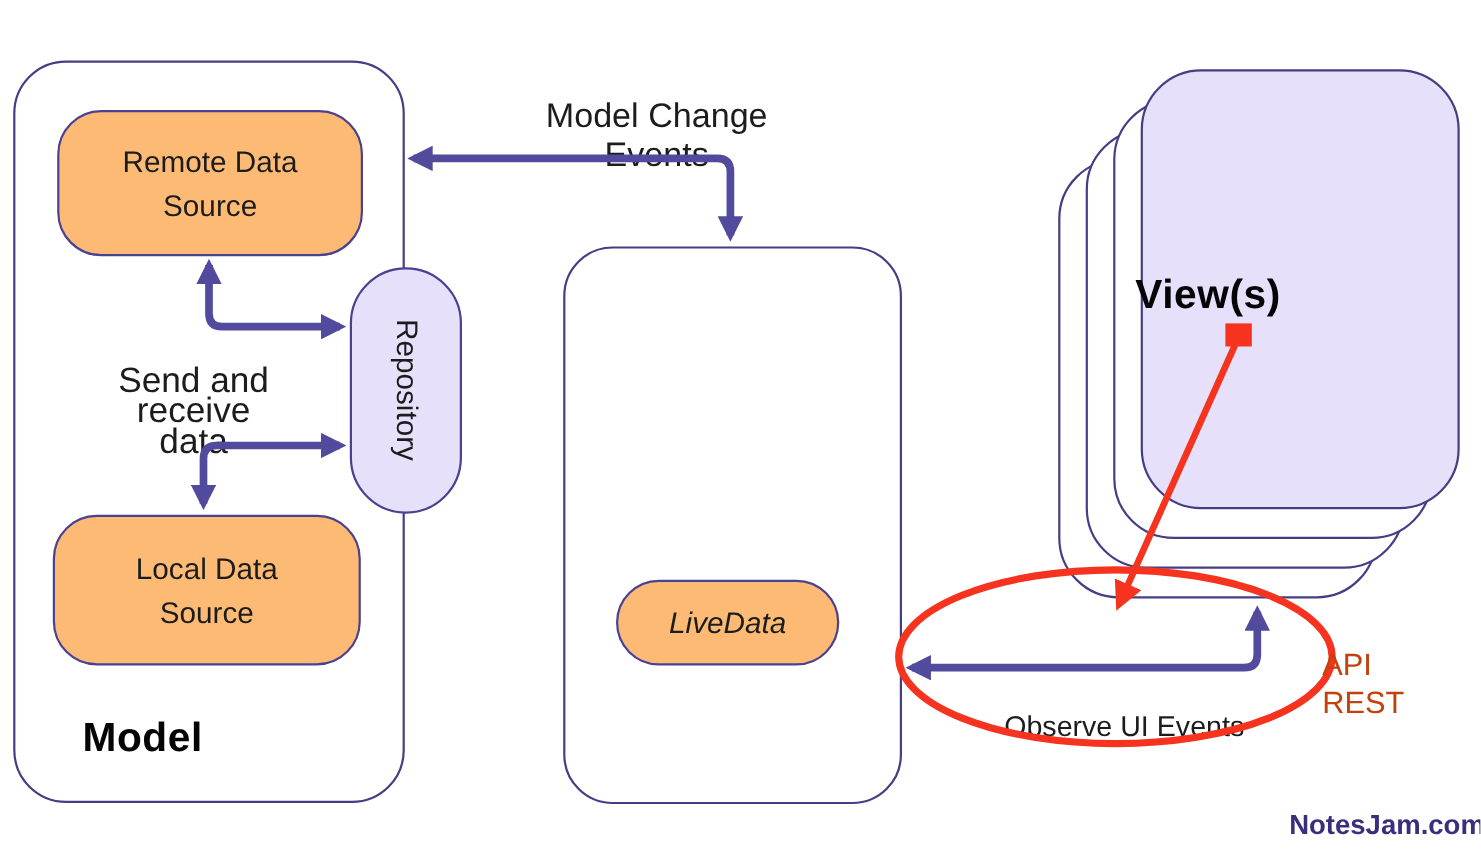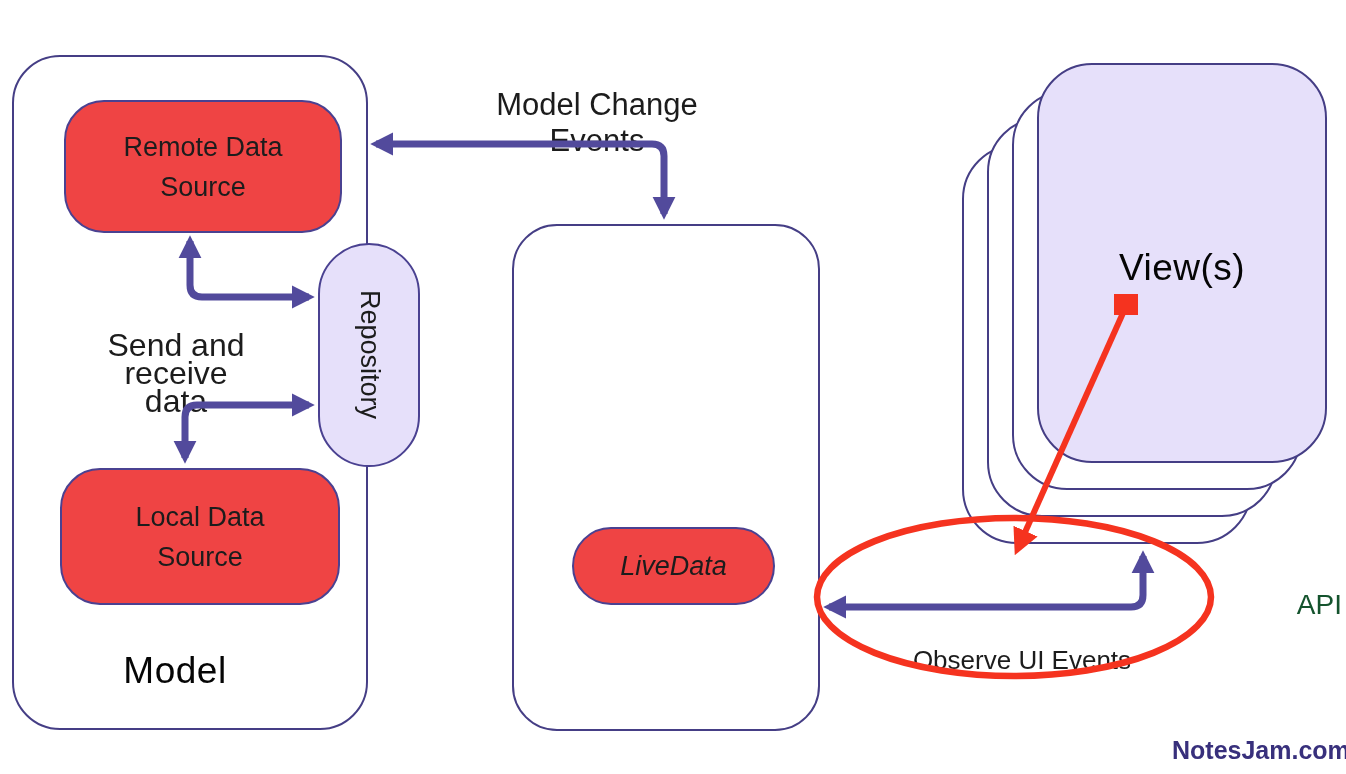--- a/index.html
+++ b/index.html
@@ -21,43 +21,41 @@
   .container-box {
     position: absolute;
     background: #ffffff;
     border: 2.5px solid #453e85;
     border-radius: 48px;
     box-sizing: border-box;
   }
   
   .sub-box {
     position: absolute;
-    background: #ef4444;
+    background: #fdba74;
     border: 2.5px solid #4a4191;
     border-radius: 40px;
     box-sizing: border-box;
     display: flex;
     align-items: center;
     justify-content: center;
     text-align: center;
-    margin-left: 12px;
   }
   .sub-box .sub-label {
     font-size: 27px;
     line-height: 40px;
     color: #1c1c1c;
     width: 210px;
   }
 
   .big-title {
     position: absolute;
     font-size: 37px;
-    font-weight: 400;
+    font-weight: 700;
     color: #050505;
-    text-align: center;
     letter-spacing: 0.5px;
   }
 
   .annot {
     position: absolute;
     font-size: 26px;
     color: #1c1c1c;
     text-align: center;
   }
 
@@ -91,22 +89,22 @@
     background: #ffffff;
   }
   .view-card.front { background: #e6e0fa; }
 
   .api-rest {
     position: absolute;
     left: 1202px; top: 588px;
     width: 140px;
     font-size: 28px;
     line-height: 34px;
-    color: #14532d;
-    text-align: right;
+    color: #c2410c;
+    text-align: left;
     z-index: 8;
   }
 
   .watermark {
     position: absolute;
     left: 1172px; top: 736px;
     font-size: 25px;
     font-weight: 700;
     color: #38307c;
     white-space: nowrap;
@@ -159,20 +157,21 @@
   <div class="view-card front" style="left:1037px; top:63px; z-index:4;"></div>
 
   <div class="big-title" style="left:1032px; top:247px; width:300px; z-index:5;">View(s)</div>
 
   <div class="annot z5" style="left:447px; top:87px; width:300px; font-size:31px;">Model Change Events</div>
 
   <div class="annot z5" style="left:872px; top:645px; width:300px;">Observe UI Events</div>
 
   <div class="api-rest">
     <div>API</div>
+    <div>REST</div>
   </div>
 
   <div class="watermark">NotesJam.com</div>
 
   <svg id="arrow-layer" viewBox="0 0 1346 774" xmlns="http://www.w3.org/2000/svg">
     <defs>
       <marker id="pa" viewBox="0 0 10 10" refX="7.5" refY="5" markerWidth="3.3" markerHeight="3.3" orient="auto-start-reverse" markerUnits="strokeWidth">
         <path d="M0 0 L10 5 L0 10 z" fill="#524a9c"></path>
       </marker>
       <marker id="ra" viewBox="0 0 10 10" refX="7" refY="5" markerWidth="4.4" markerHeight="4.4" orient="auto" markerUnits="strokeWidth">

